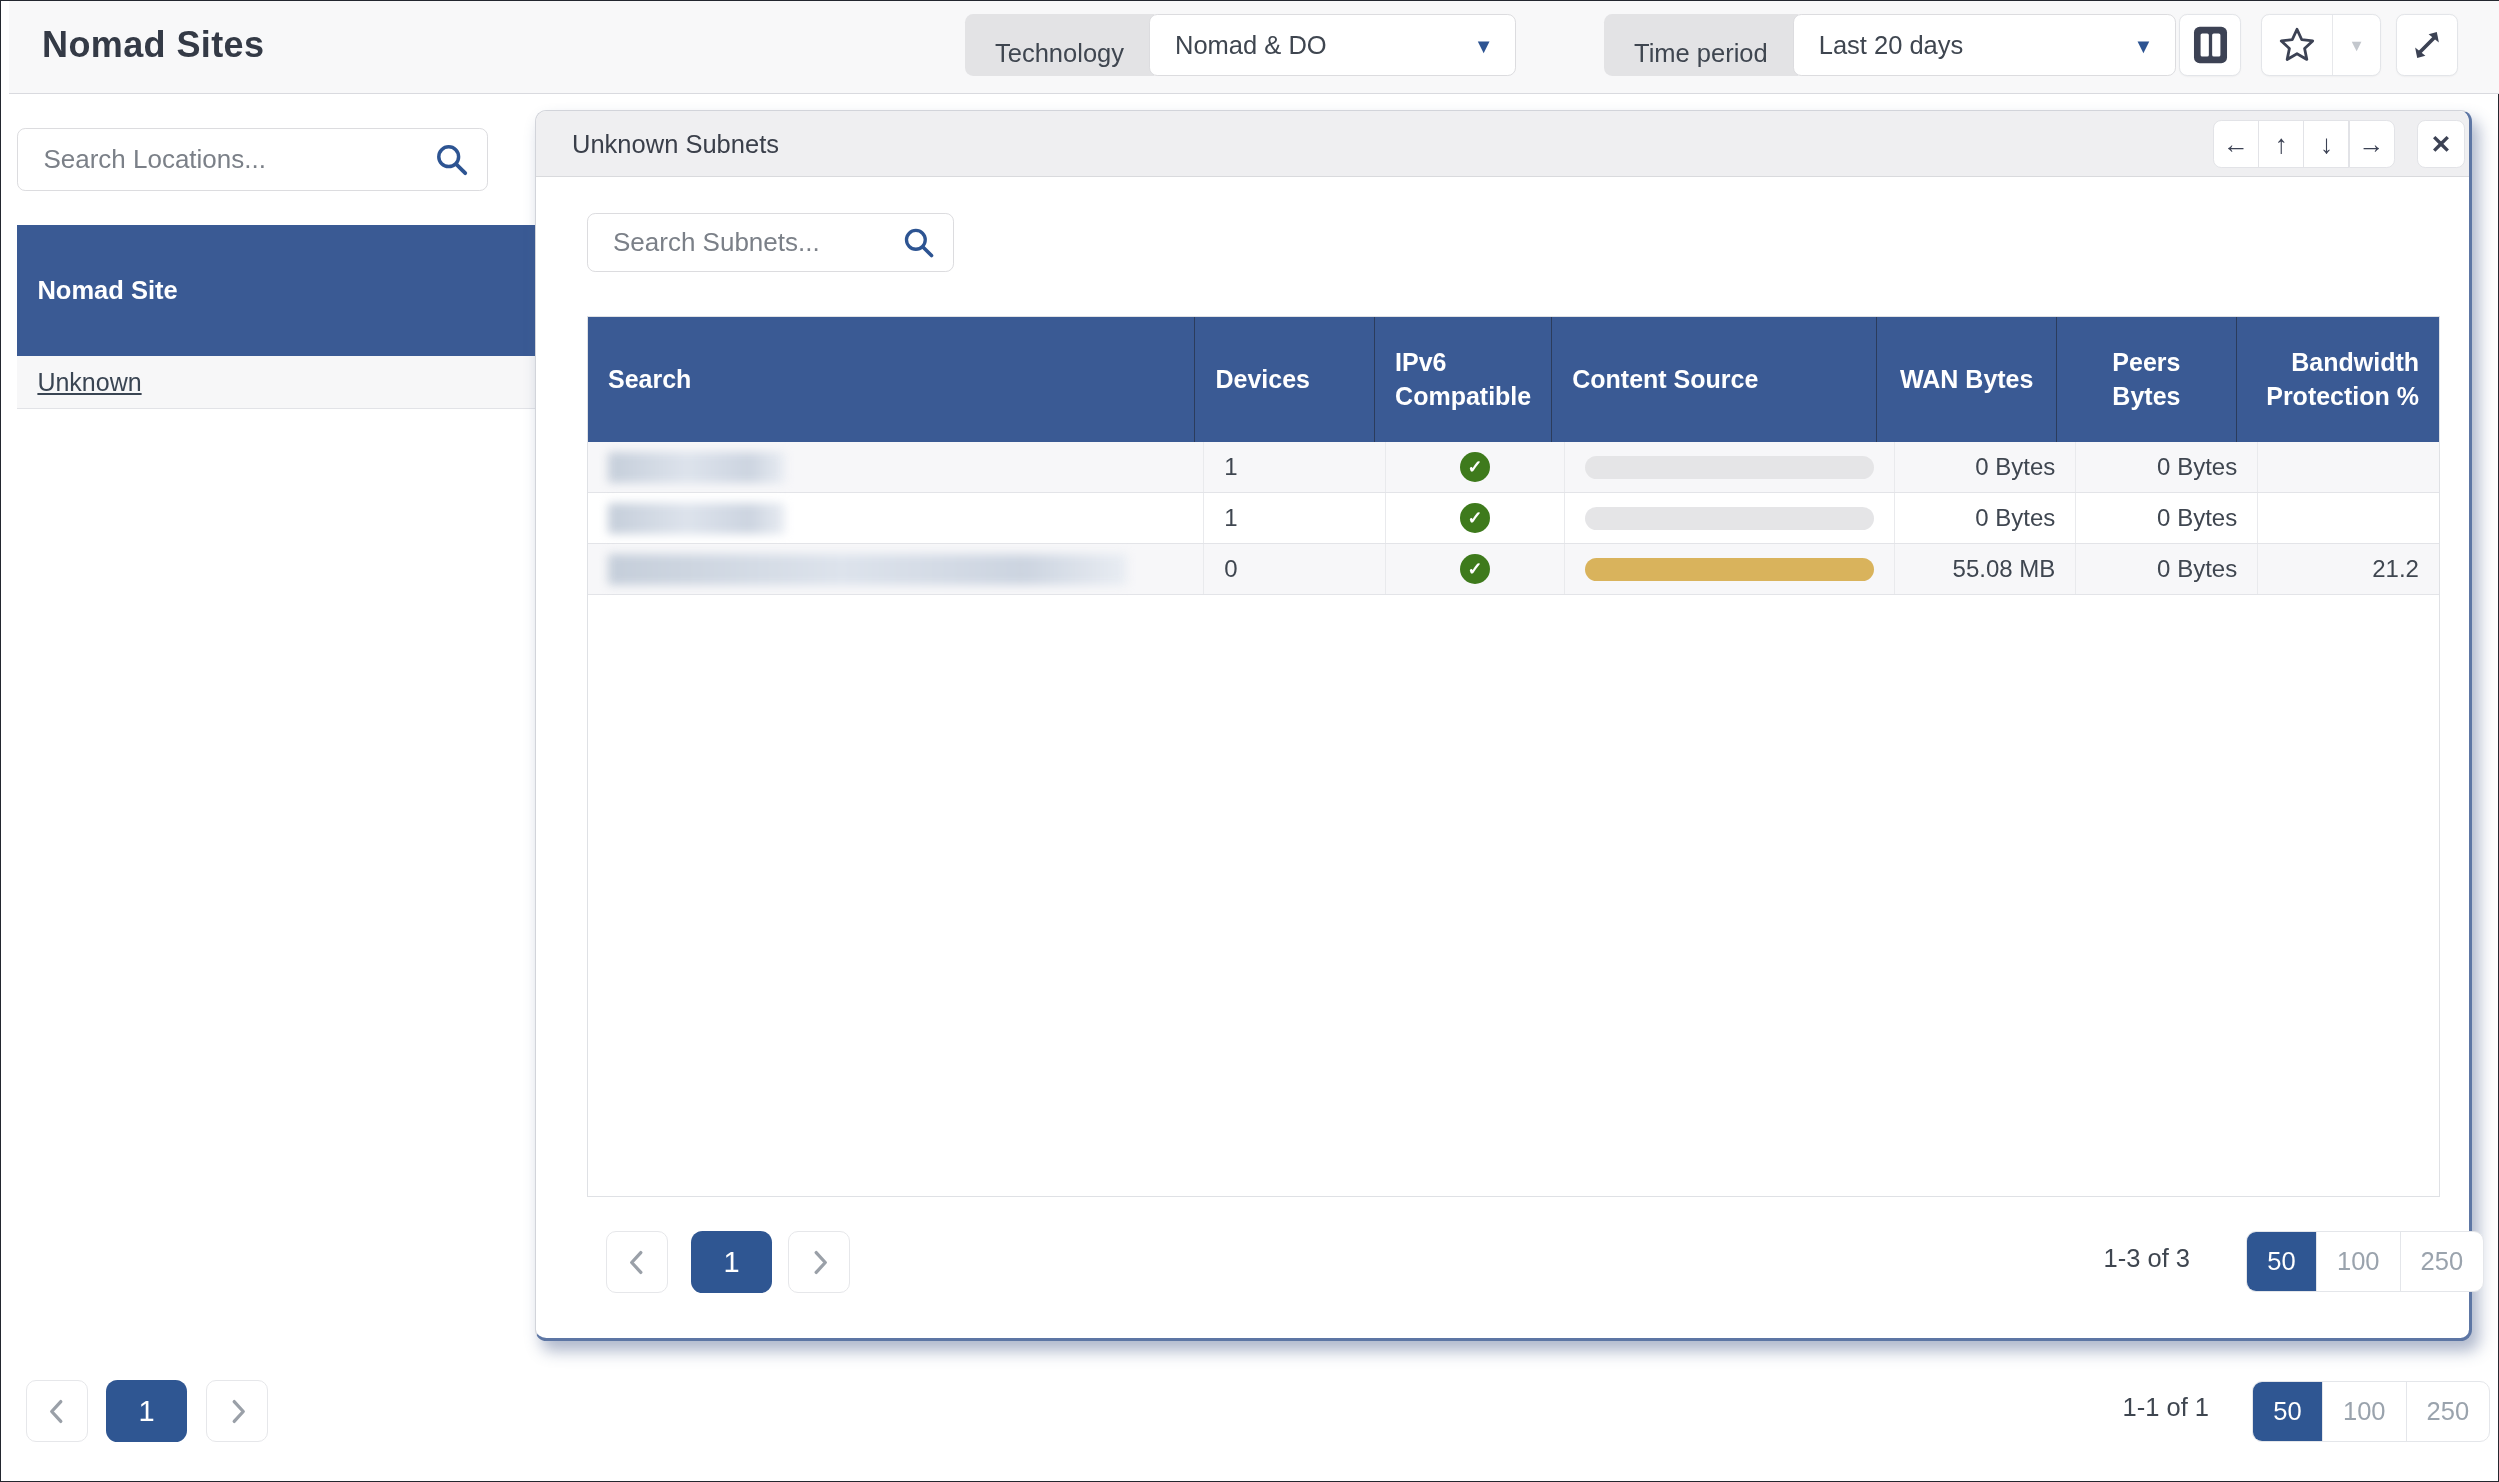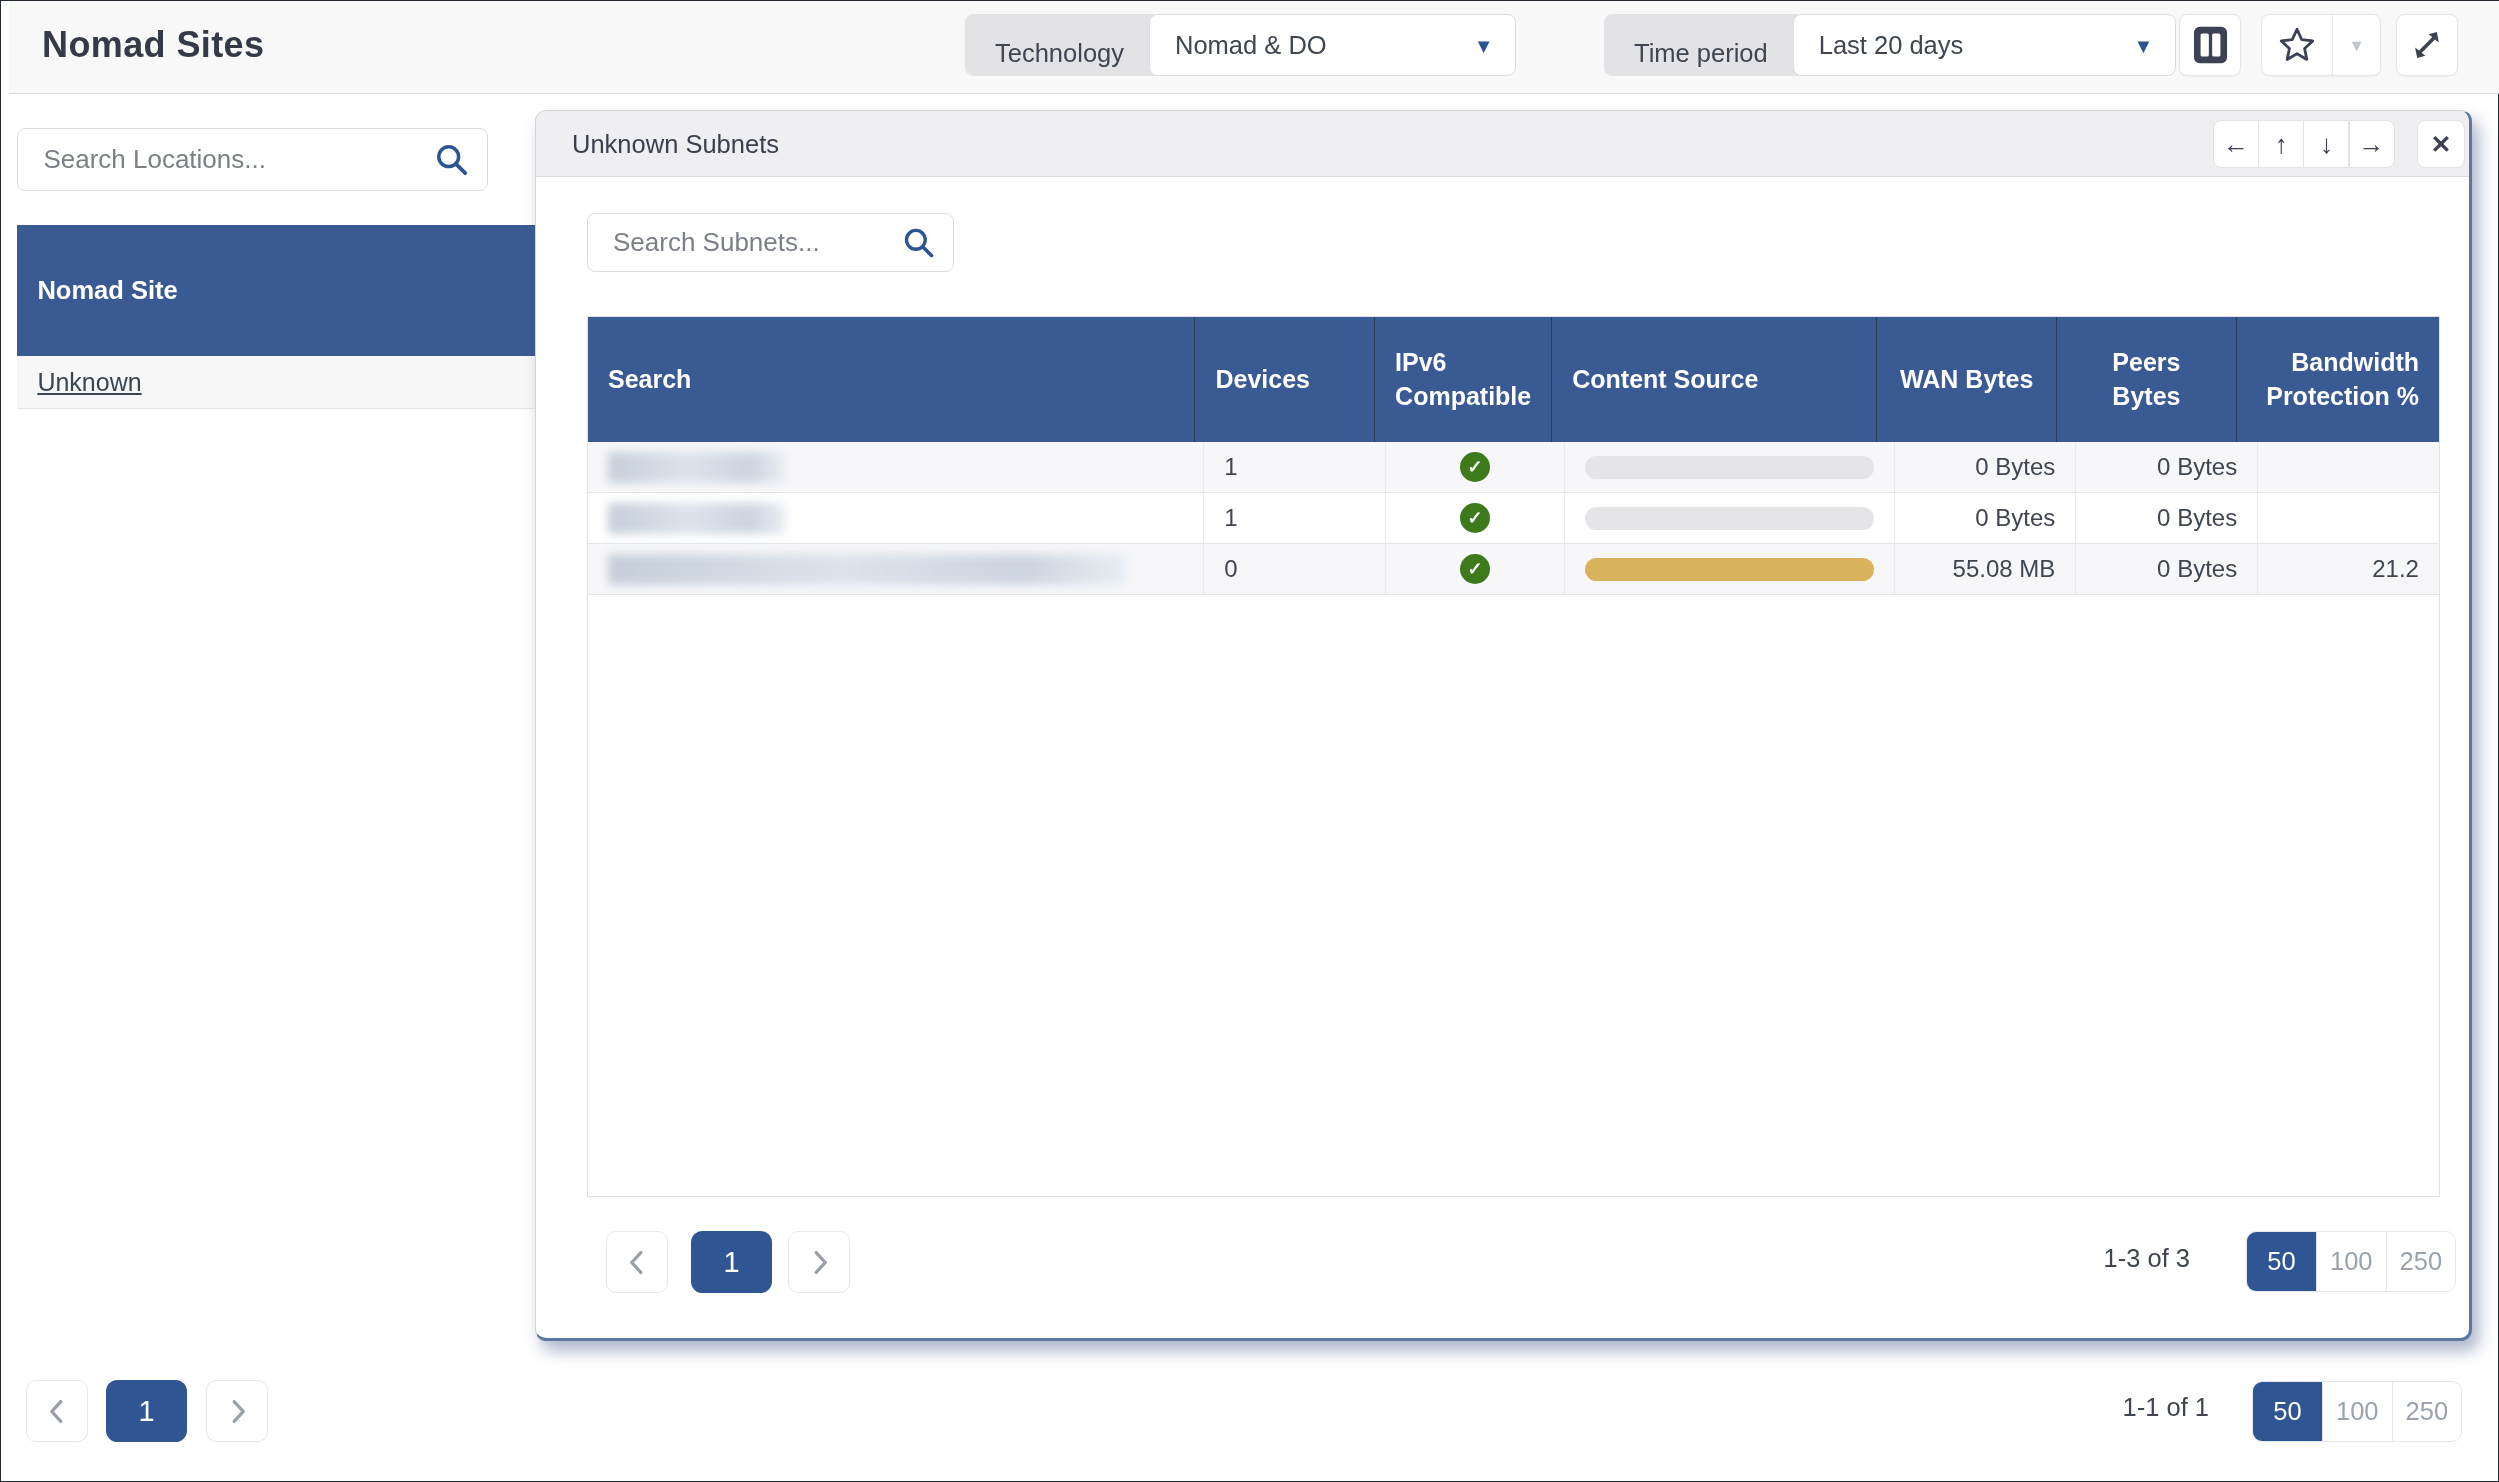--- a/index.html
+++ b/index.html
@@ -34,21 +34,21 @@
   .lt-row { display:flex; height:53px; background:#f7f7f8; border-bottom:1.6px solid #e2e3e7; }
   .lt-row .c { display:flex; align-items:center; font-size:25px; }
   a.site-link { color:#3a4553; text-decoration:underline; }
   a.count-link { color:#2f5692; text-decoration:underline; }
 
   
   .pg-btn { position:absolute; width:62px; height:62px; background:#ffffff; border:0.8px solid #e6e7ea; border-radius:10px; display:flex; align-items:center; justify-content:center; }
   .pg-page { position:absolute; width:81px; height:62px; background:#2f5692; border-radius:11.5px; color:#ffffff; font-size:29px; display:flex; align-items:center; justify-content:center; }
   .pg-range { position:absolute; font-size:25.5px; color:#3f4650; text-align:right; width:247px; }
   .size-group { position:absolute; height:61px; display:flex; border:0.8px solid #e4e6ea; border-radius:10px; overflow:hidden; background:#fff; }
-  .size-item { min-width:69px; padding:0 13px; display:flex; align-items:center; justify-content:center; font-size:25.5px; color:#9aa3ad; border-left:0.8px solid #e4e6ea; }
+  .size-item { min-width:69px; padding:0 20px; display:flex; align-items:center; justify-content:center; font-size:25.5px; color:#9aa3ad; border-left:0.8px solid #e4e6ea; }
   .size-item:first-child { border-left:none; }
   .size-item.active { background:#2f5692; color:#ffffff; }
 
   
   .modal { position:absolute; left:534px; top:109px; width:1937px; height:1231px; background:#ffffff; border:0.8px solid #d2d4da; border-right:3.3px solid #5d76a4; border-bottom:3.3px solid #5d76a4; border-radius:11.5px; box-shadow:6.6px 10px 16.4px rgba(75,95,140,.45); }
   .modal-header { position:absolute; left:0; top:0; width:100%; height:66px; background:#efeff1; border-bottom:0.8px solid #d9dadd; border-radius:10.7px 10.7px 0 0; }
   .modal-title { position:absolute; left:36px; top:0; height:66px; line-height:66px; font-size:25.5px; color:#3a3f4a; }
   .navgroup { position:absolute; left:1677px; top:9px; display:flex; }
   .nav-btn { width:46px; height:48px; background:#fff; border:0.8px solid #e2e3e7; display:flex; align-items:center; justify-content:center; font-size:26px; font-weight:bold; color:#3c4254; margin-left:-0.8px; }
   .nav-btn:first-child { border-radius:8.2px 0 0 8.2px; margin-left:0; }

